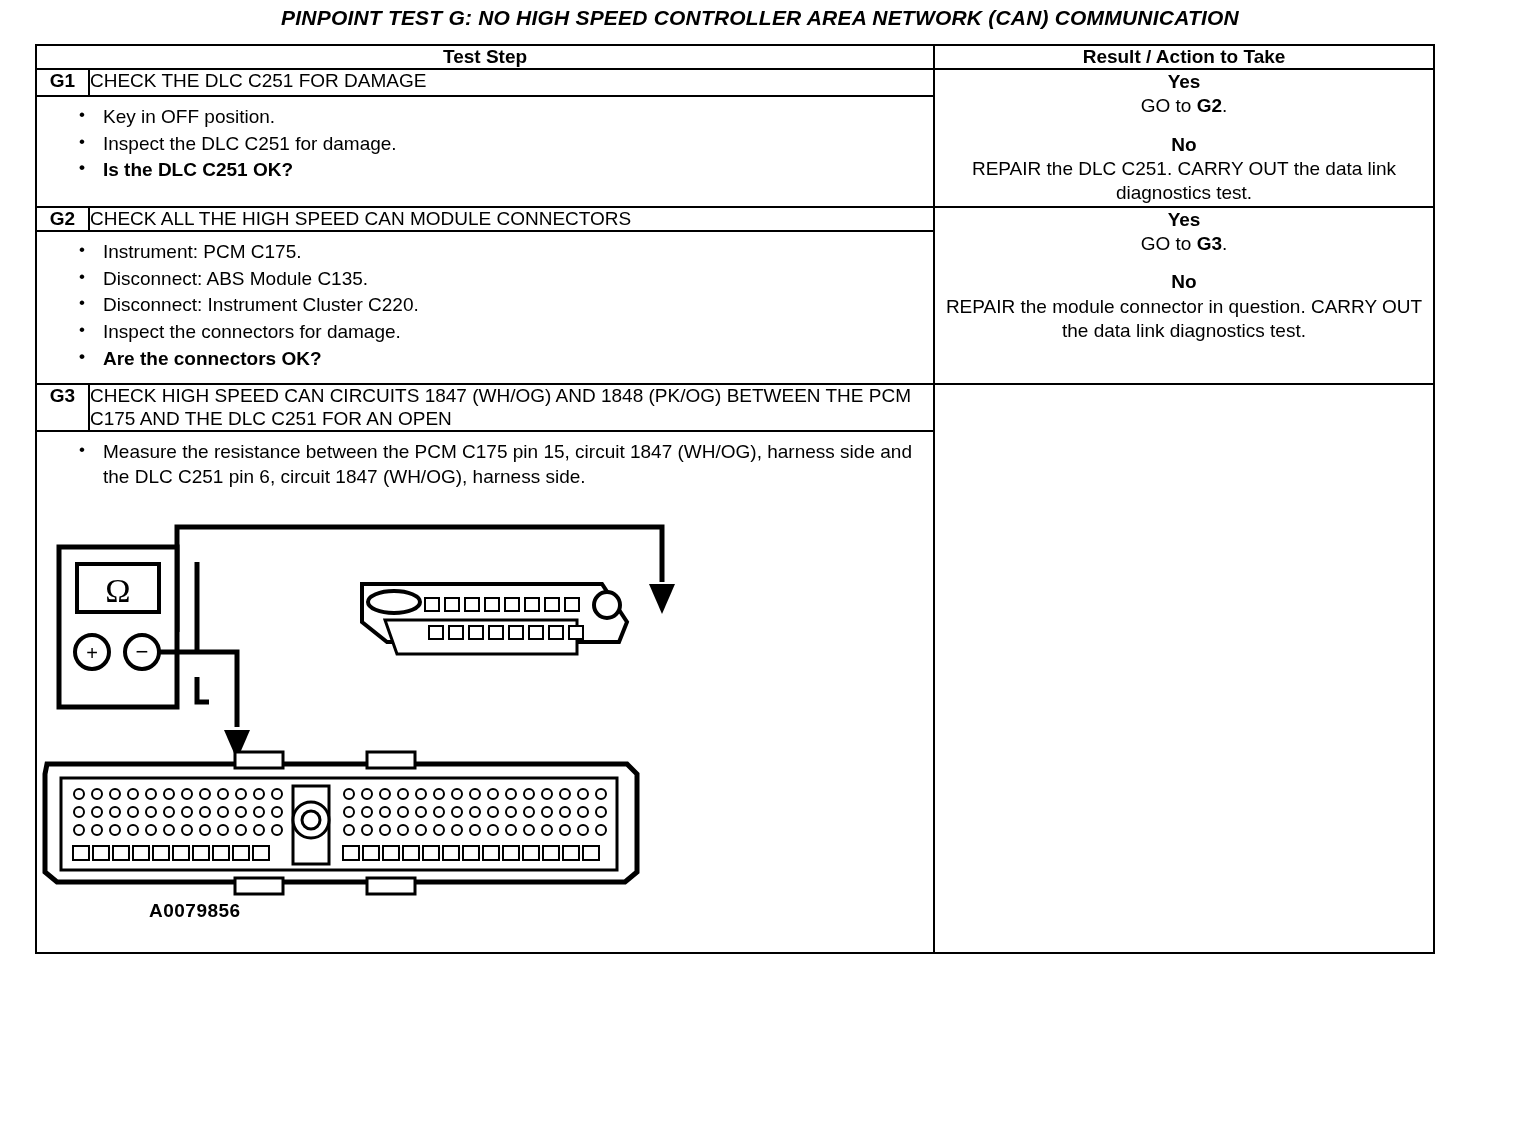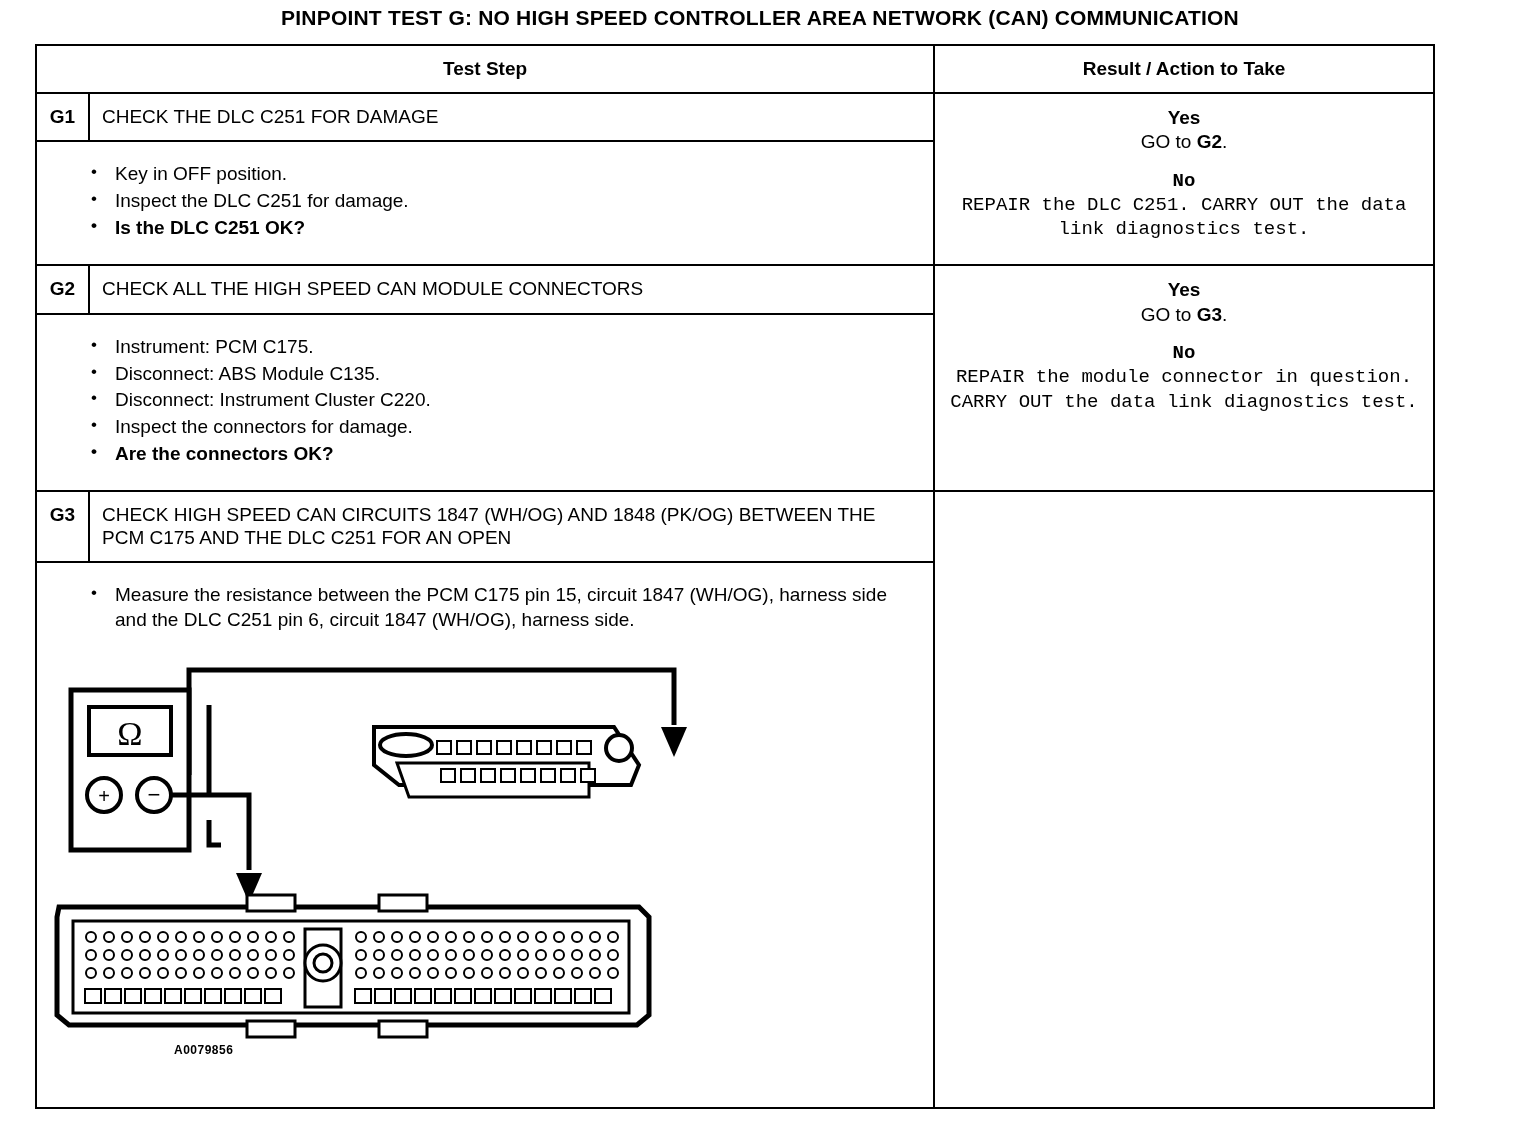--- a/index.html
+++ b/index.html
@@ -22,33 +22,34 @@
   }
   .doc-title {
     position: absolute;
     top: 6px;
     left: 0;
     width: 1520px;
     text-align: center;
     font-size: 21px;
     font-weight: bold;
     letter-spacing: 0.2px;
+    font-style: italic;
   }
   table.pinpoint {
     position: absolute;
     top: 44px;
     left: 35px;
     width: 1400px;
     border-collapse: collapse;
     table-layout: fixed;
   }
   table.pinpoint td, table.pinpoint th {
     border: 2px solid #000;
     vertical-align: top;
-    padding: 12px;
+    padding: 0;
   }
   .col-num { width: 53px; }
   .col-step { width: 845px; }
   .col-result { width: 500px; }
 
   .hdr {
     text-align: center;
     font-size: 19px;
     font-weight: bold;
     padding: 6px 0 7px 0;
@@ -96,34 +97,34 @@
     line-height: 1.28;
     text-align: center;
   }
   .result-cell .yn {
     font-weight: bold;
     font-size: 19px;
   }
   .result-cell p {
     margin: 0 0 14px 0;
   }
-  .result-cell p:last-child { margin-bottom: 10px; font-family: Liberation Mono, monospace; }
+  .result-cell p:last-child { margin-bottom: 0; }
   .result-cell b { font-weight: bold; }
 
   .blank-cell { }
 
   .figure-wrap {
     position: relative;
     height: 450px;
   }
   .fig-id {
     position: absolute;
-    left: 125px;
+    left: 112px;
     top: 398px;
-    font-size: 12px;
+    font-size: 19px;
     font-weight: bold;
     letter-spacing: 0.5px;
   }
   .continued {
     position: absolute;
     left: 0;
     top: 1078px;
     width: 1434px;
     text-align: right;
     font-size: 21px;

